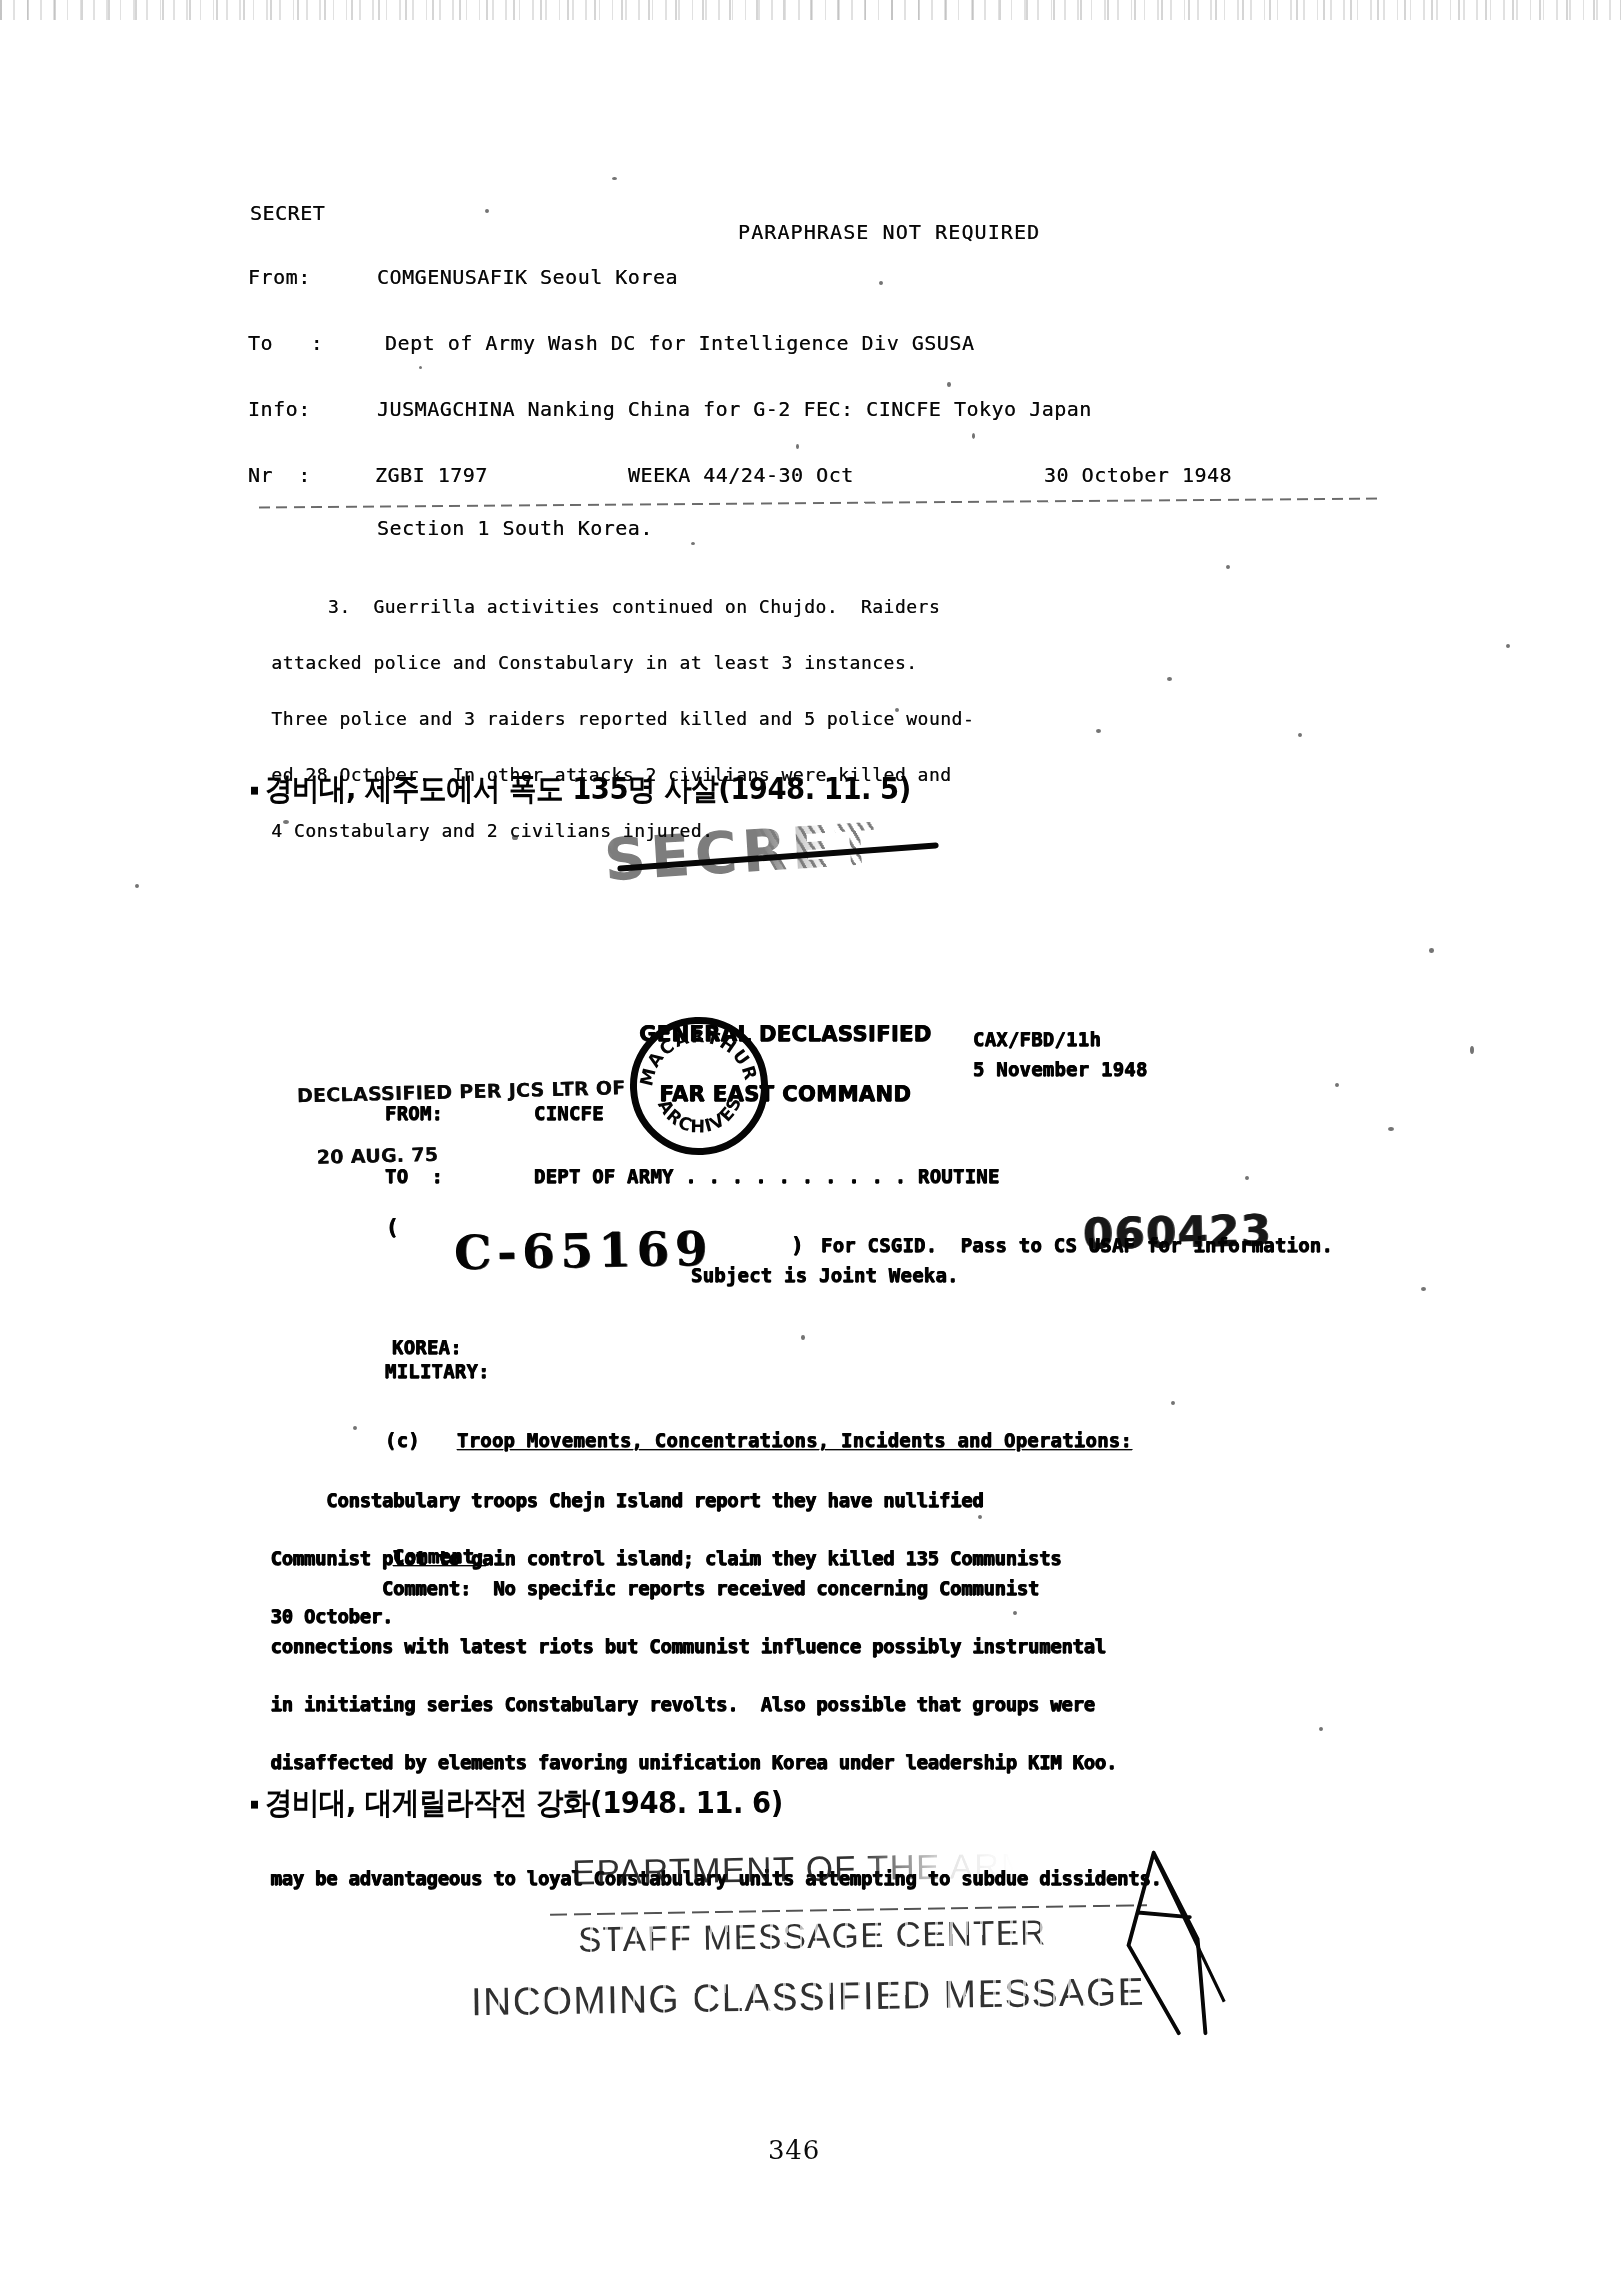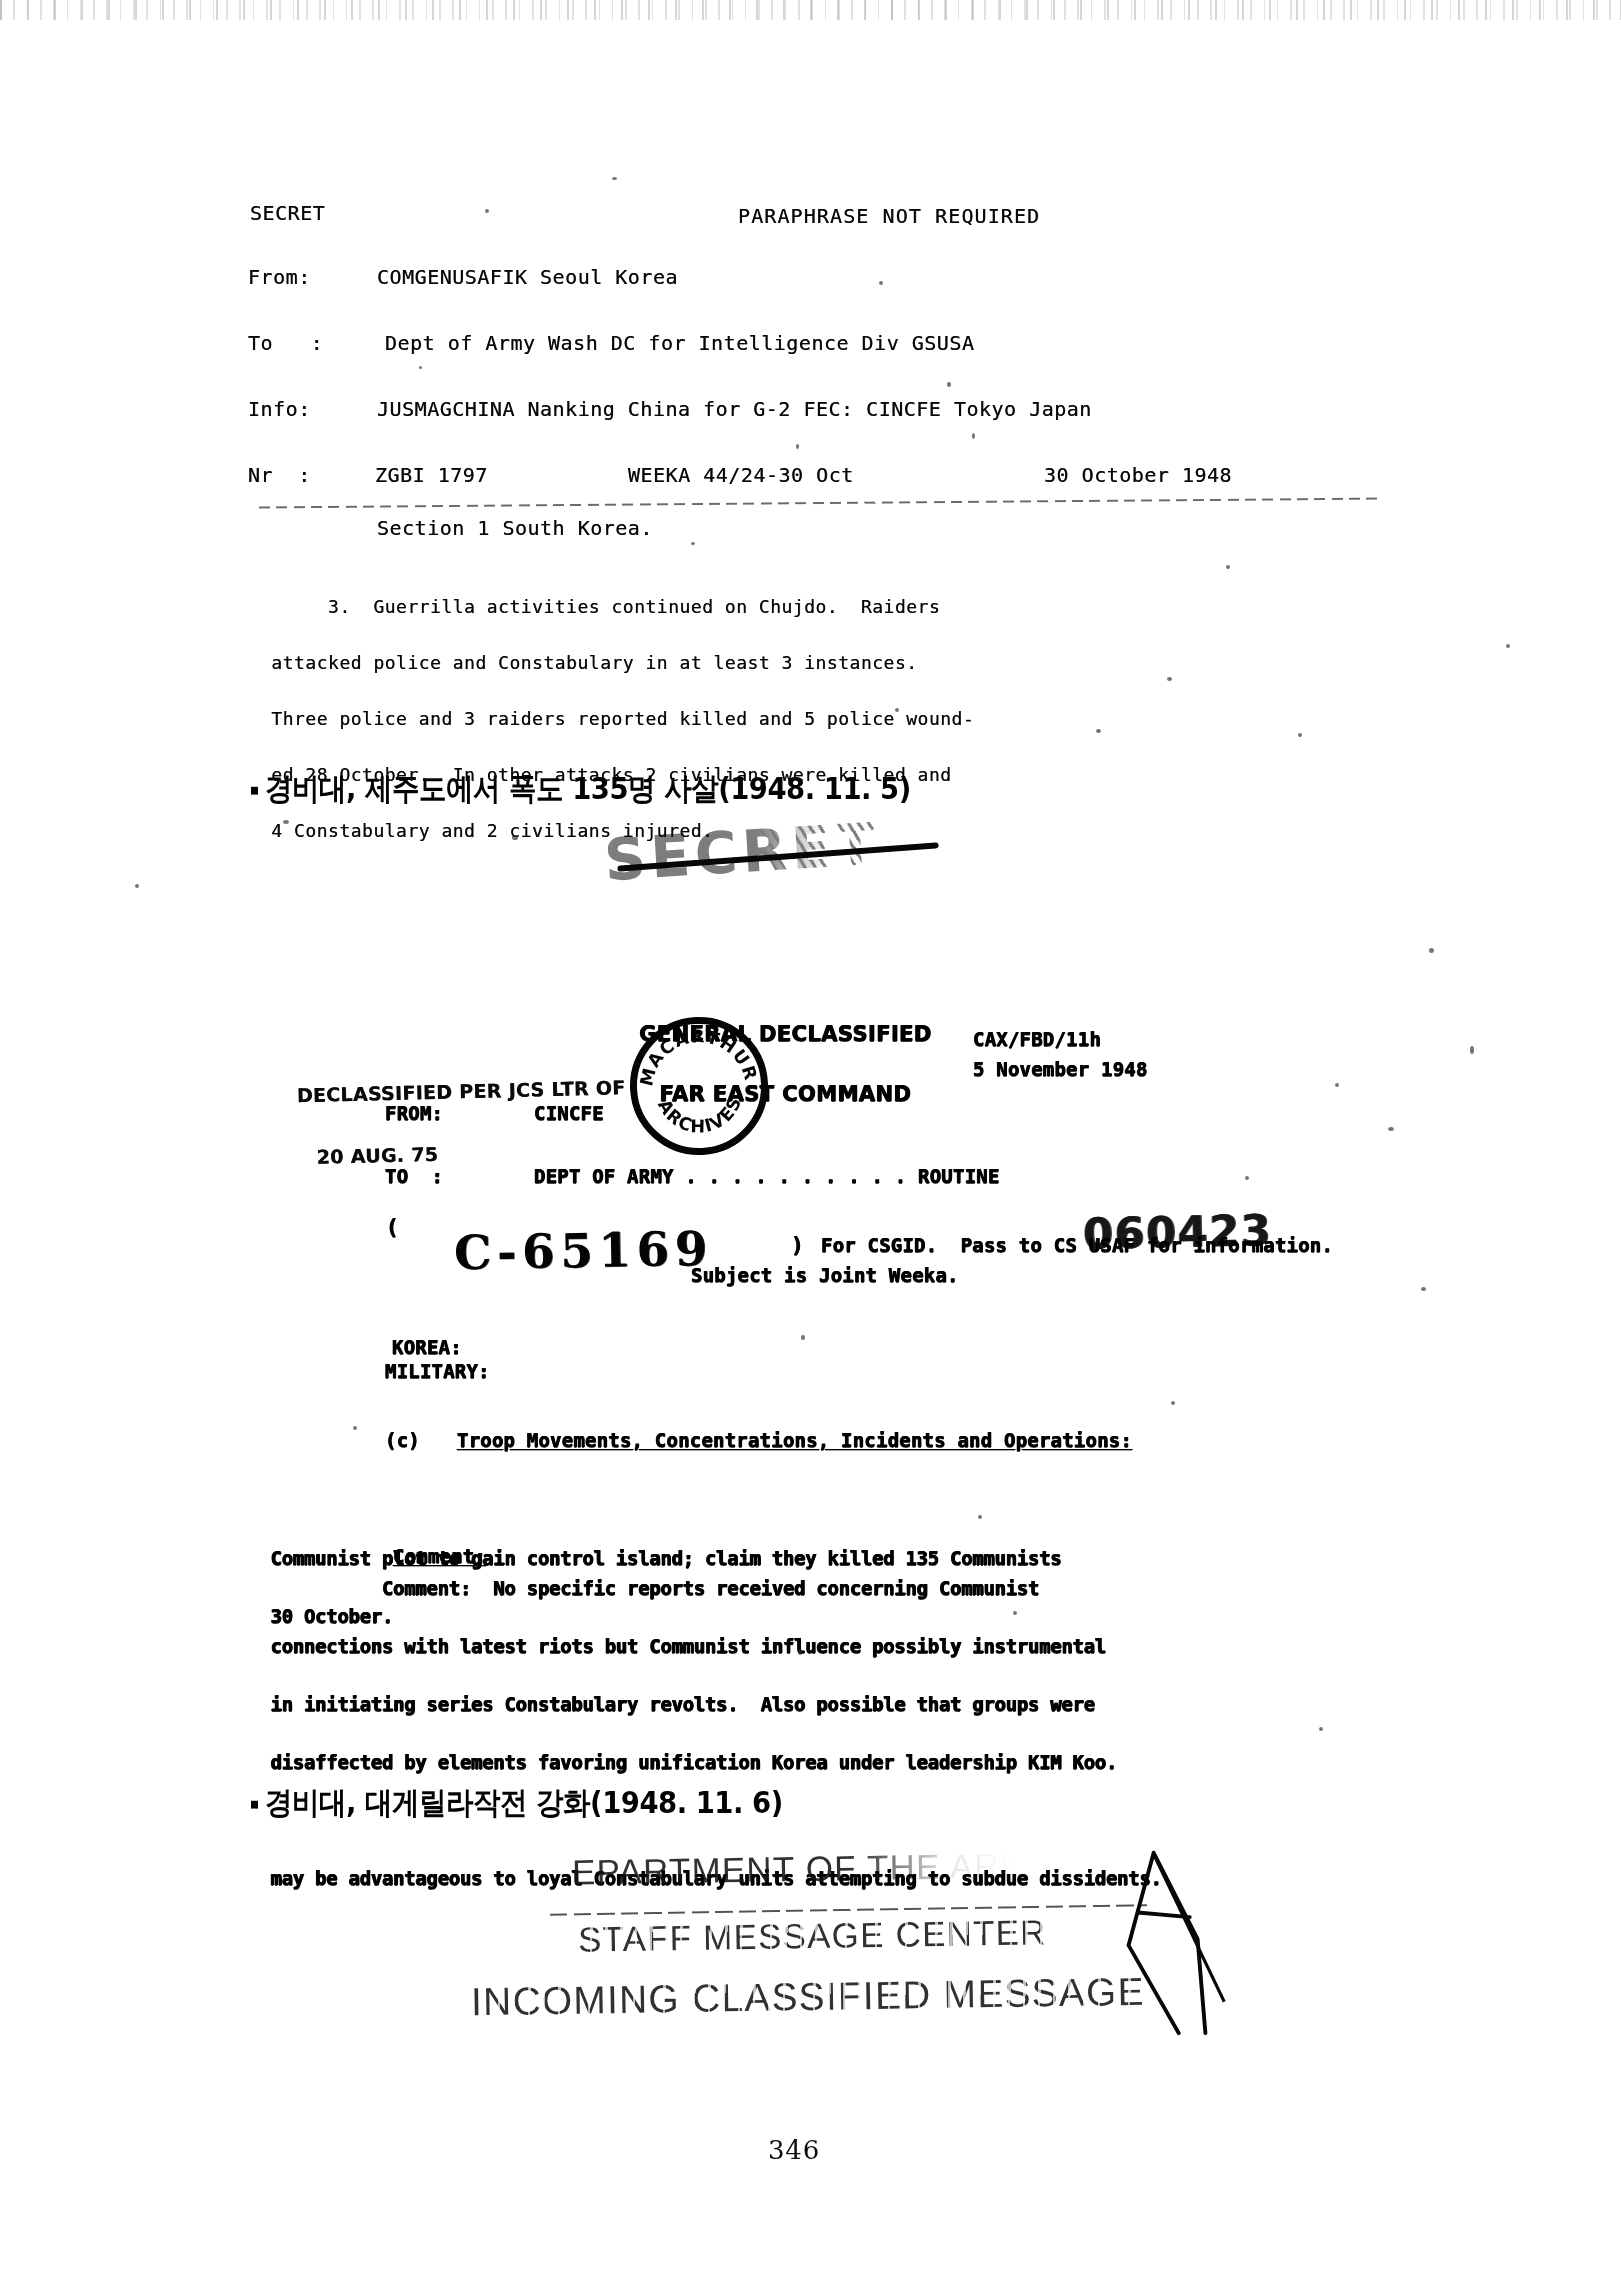--- a/index.html
+++ b/index.html
@@ -256,21 +256,21 @@
 </style>
 </head>
 <body>
 
 <div class="page">
 
   <div class="edge-noise"></div>
 
   <div class="tw" style="left:250px; top:203px;">SECRET</div>
 
-  <div class="tw" style="left:738px; top:206px; letter-spacing:1.1px;">PARAPHRASE NOT REQUIRED</div>
+  <div class="tw" style="left:738px; top:222px; letter-spacing:1.1px;">PARAPHRASE NOT REQUIRED</div>
 
   <div class="tw" style="left:248px; top:267px;">From:</div>
   <div class="tw" style="left:377px; top:267px;">COMGENUSAFIK Seoul Korea</div>
 
   <div class="tw" style="left:248px; top:333px;">To   :</div>
   <div class="tw" style="left:385px; top:333px;">Dept of Army Wash DC for Intelligence Div GSUSA</div>
 
   <div class="tw" style="left:248px; top:399px;">Info:</div>
   <div class="tw" style="left:377px; top:399px;">JUSMAGCHINA Nanking China for G-2 FEC: CINCFE Tokyo Japan</div>
 
@@ -341,21 +341,21 @@
   <div class="mim" style="left:821px; top:1234px;">For CSGID.  Pass to CS USAF for information.</div>
   <div class="mim" style="left:691px; top:1264px;">Subject is Joint Weeka.</div>
 
   <div class="mim" style="left:392px; top:1328px;margin-top:8px;">KOREA:</div>
   <div class="mim" style="left:385px; top:1360px;">MILITARY:</div>
 
   <div class="mim" style="left:385px; top:1429px;">(c)</div>
   <div class="mim u" style="left:457px; top:1429px;">Troop Movements, Concentrations, Incidents and Operations:</div>
 
   <div class="mimpara" style="left:226px; top:1457px;">
-    <br>
+    <span>     Constabulary troops Chejn Island report they have nullified</span><br>
     <span>Communist plot to gain control island; claim they killed 135 Communists</span><br>
     <span>30 October.</span>
   </div>
 
   <div class="mimpara" style="left:226px; top:1545px;">
     <span>          Comment:  No specific reports received concerning Communist</span><br>
     <span>connections with latest riots but Communist influence possibly instrumental</span><br>
     <span>in initiating series Constabulary revolts.  Also possible that groups were</span><br>
     <span>disaffected by elements favoring unification Korea under leadership KIM Koo.</span><br>
     <br>

